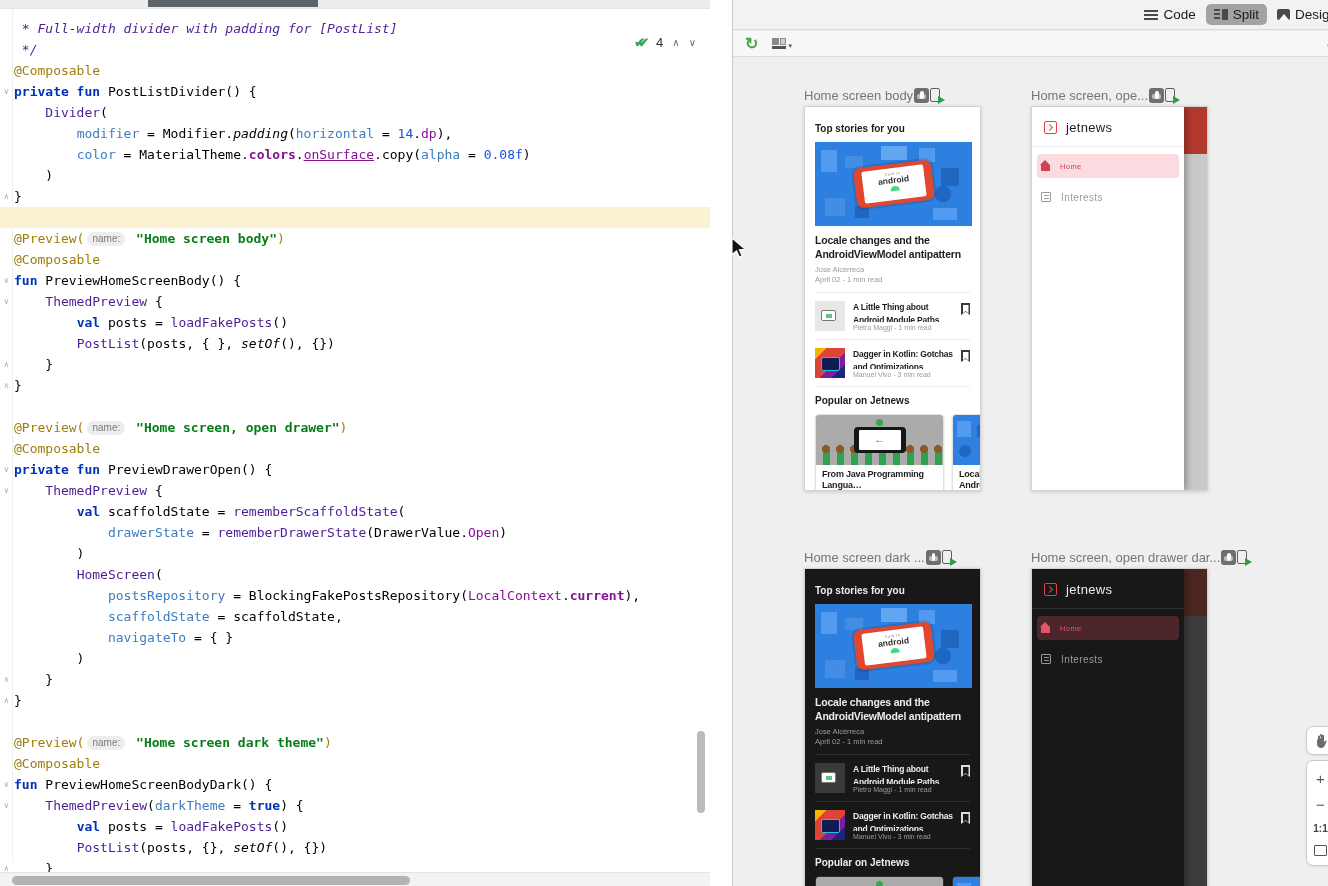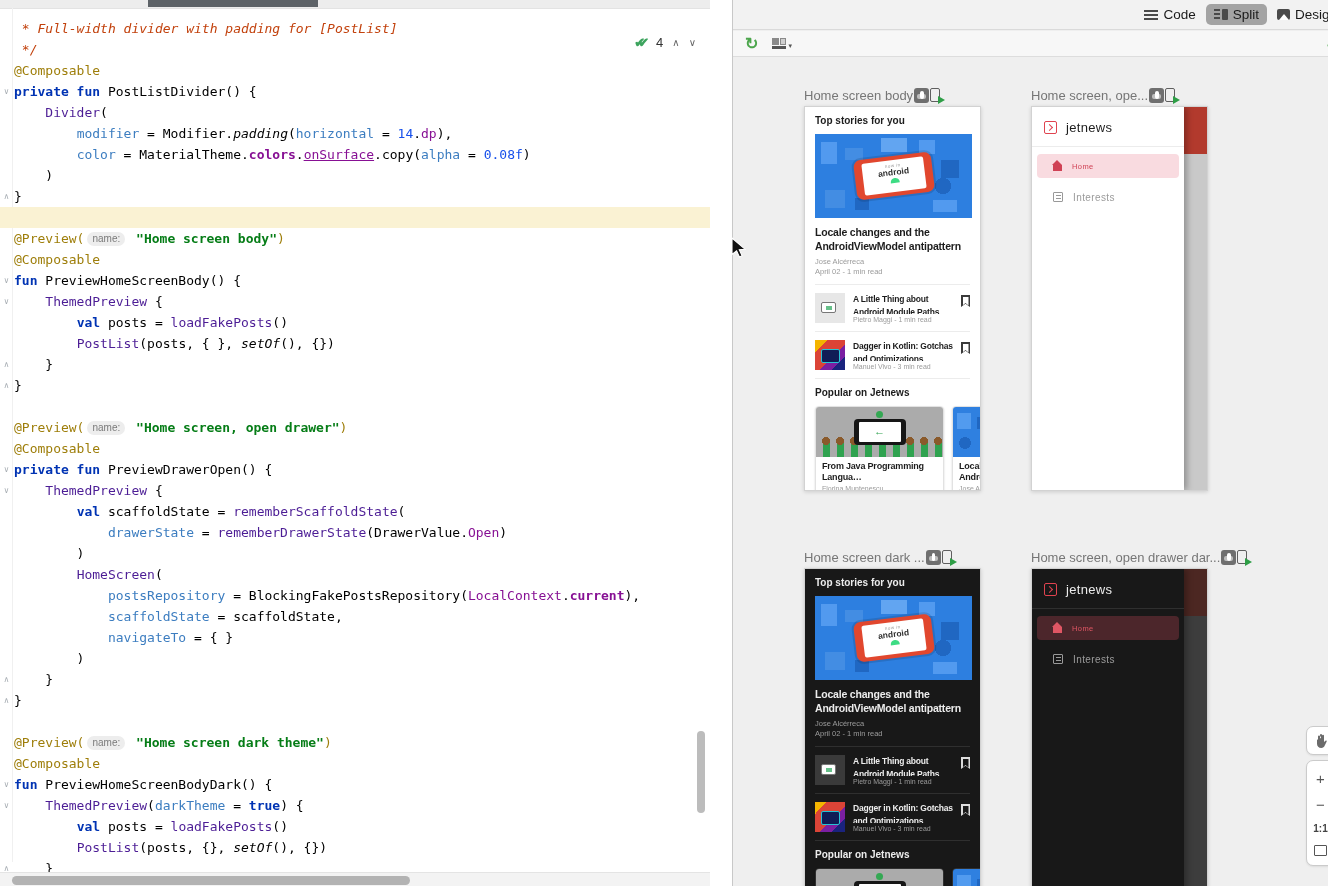--- a/index.html
+++ b/index.html
@@ -7,21 +7,21 @@
 
   
   .left-pane{position:absolute;left:0;top:0;width:710px;height:886px;background:#fff;overflow:hidden;}
   .top-strip{position:absolute;left:0;top:0;width:710px;height:8px;background:#ededed;border-bottom:1px solid #e3e3e3;}
   .tab-dark{position:absolute;left:148px;top:0;width:170px;height:7px;background:#5e6368;}
   .gutter-line{position:absolute;left:12px;top:8px;bottom:24px;width:0;border-left:1px solid #f0f0f0;}
   .code-lines{position:absolute;left:0;top:18px;width:710px;font-family:"DejaVu Sans Mono","Liberation Mono",monospace;font-size:13px;line-height:21px;white-space:pre;}
   .cl{height:21px;position:relative;padding-left:14px;}
   .cl.hl{background:#faf2d3;}
   .fold{position:absolute;left:1px;top:0;width:11px;text-align:center;color:#a7adb3;font-size:8px;line-height:21px;font-family:"Liberation Sans",sans-serif;}
-  .t-c{color:#c2410c;font-style:italic;}
+  .t-c{color:#4c1d95;font-style:italic;}
   .t-a{color:#9e7e0a;}
   .t-k{color:#0033b3;font-weight:bold;}
   .t-g{color:#4c1d95;}
   .t-n{color:#3c7dc0;}
   .t-p{color:#000;}
   .t-nu{color:#1750eb;}
   .t-s{color:#067d17;font-weight:bold;}
   .t-i{color:#000;font-style:italic;}
   .t-pri{color:#871094;}
   .t-prb{color:#871094;font-weight:bold;}
@@ -66,21 +66,21 @@
   .pv-title{font-size:13px;color:#767676;white-space:nowrap;}
   .i-interactive{width:15px;height:15px;background:#6f6f6f;border-radius:3px;position:relative;flex:none;}
   .i-interactive::after{content:"";position:absolute;left:6px;top:3px;width:3.5px;height:8px;background:#fff;border-radius:2px;}
   .i-interactive::before{content:"";position:absolute;left:3px;top:6px;width:9px;height:5px;border-radius:2px;background:#fff;opacity:.55;}
   .i-deploy{width:10px;height:14px;border:1.5px solid #5f5f5f;border-radius:2px;position:relative;flex:none;box-sizing:border-box;}
   .i-deploy::after{content:"";position:absolute;right:-6px;bottom:-3px;border-left:7px solid #2e9e46;border-top:4.5px solid transparent;border-bottom:4.5px solid transparent;}
 
   .pv-card-mount{display:block;}
   .light{--card-bg:#ffffff;--fg:#1d1d1d;--div:#ececec;--popborder:#e2e2e2;--home-bg:#f9dbe0;--home-fg:#d04255;--strip-top:#b23a2d;--strip-body:#c9c9c9;--thumbbg:#e7e7e7;--bk:#3a3a3a;}
   .dark{--card-bg:#181818;--fg:#ececec;--div:#2f2f2f;--popborder:#303030;--home-bg:#4c262b;--home-fg:#e05664;--strip-top:#4c2722;--strip-body:#3d3d3d;--thumbbg:#3a3a3a;--bk:#dddddd;}
-  .pv-card{width:177px;height:385px;background:var(--card-bg);border:1px solid #d2d2d2;box-shadow:0 1px 4px rgba(0,0,0,.15);box-sizing:border-box;padding:8px 10px;overflow:hidden;position:relative;}
+  .pv-card{width:177px;height:385px;background:var(--card-bg);border:1px solid #d2d2d2;box-shadow:0 1px 4px rgba(0,0,0,.15);box-sizing:border-box;padding:16px 10px;overflow:hidden;position:relative;}
 
   
   .f-sec{font-size:10px;font-weight:bold;color:var(--fg);margin:0 0 8px;}
   .hero{width:157px;height:84px;background:#2d7fe0;position:relative;overflow:hidden;margin-bottom:8px;}
   .hero::before{content:"";position:absolute;inset:0;opacity:.75;background:
     linear-gradient(#5fa4f5 0 0) 6px 8px/16px 22px no-repeat,
     linear-gradient(#4b92e4 0 0) 30px 14px/18px 12px no-repeat,
     linear-gradient(#5fa4f5 0 0) 104px 6px/16px 14px no-repeat,
     linear-gradient(#1c5fb8 0 0) 126px 26px/18px 18px no-repeat,
     radial-gradient(circle at 8px 8px,#1c5fb8 0 8px,transparent 8px) 120px 44px/20px 20px no-repeat,
@@ -132,21 +132,21 @@
   .pv-card.drawer{padding:0;}
   .d-strip{position:absolute;right:0;top:0;bottom:0;width:25px;}
   .d-appbar{height:47px;background:var(--strip-top);}
   .d-body{position:absolute;top:47px;bottom:0;left:0;right:0;background:var(--strip-body);}
   .d-drawer{position:absolute;left:0;top:0;bottom:0;width:152px;background:var(--card-bg);box-shadow:3px 0 6px rgba(0,0,0,.28);z-index:2;}
   .d-logo{display:flex;align-items:center;gap:9px;padding:13px 12px 11px;}
   .logo-icon{width:13px;height:13px;border:1.5px solid #e0434f;border-radius:2px;position:relative;box-sizing:border-box;}
   .logo-icon::after{content:"";position:absolute;left:2px;top:3px;width:4px;height:4px;border-left:1.5px solid #e0434f;border-bottom:1.5px solid #e0434f;transform:rotate(-135deg);}
   .d-brand{font-size:13px;font-weight:500;color:var(--fg);letter-spacing:.3px;}
   .d-div{height:1px;background:var(--div);}
-  .d-item{display:flex;align-items:center;gap:10px;height:24px;margin:7px 5px 0;border-radius:4px;padding:0 16px;}
+  .d-item{display:flex;align-items:center;gap:10px;height:24px;margin:7px 5px 0;border-radius:4px;padding:0 4px;}
   .d-item.home{background:var(--home-bg);}
   .i-home{width:9px;height:6px;background:var(--home-fg);position:relative;margin-top:3px;flex:none;}
   .i-home::before{content:"";position:absolute;top:-5px;left:-1px;border-left:5.5px solid transparent;border-right:5.5px solid transparent;border-bottom:5px solid var(--home-fg);}
   .d-home-label{font-size:7.5px;color:var(--home-fg);letter-spacing:.4px;}
   .i-list{width:10px;height:10px;border:1.2px solid #999;border-radius:1px;box-sizing:border-box;padding:1.5px;flex:none;}
   .i-list i{display:block;width:100%;height:100%;background:repeating-linear-gradient(#999 0 1px,transparent 1px 3px);}
   .d-int-label{font-size:10px;color:#9b9b9b;letter-spacing:.4px;}
 
   
   .hand-btn{position:absolute;right:15px;top:726px;width:29px;height:29px;background:#fff;border:1px solid #cbcbcb;border-radius:7px;display:flex;align-items:center;justify-content:center;box-shadow:0 1px 2px rgba(0,0,0,.08);box-sizing:border-box;}

